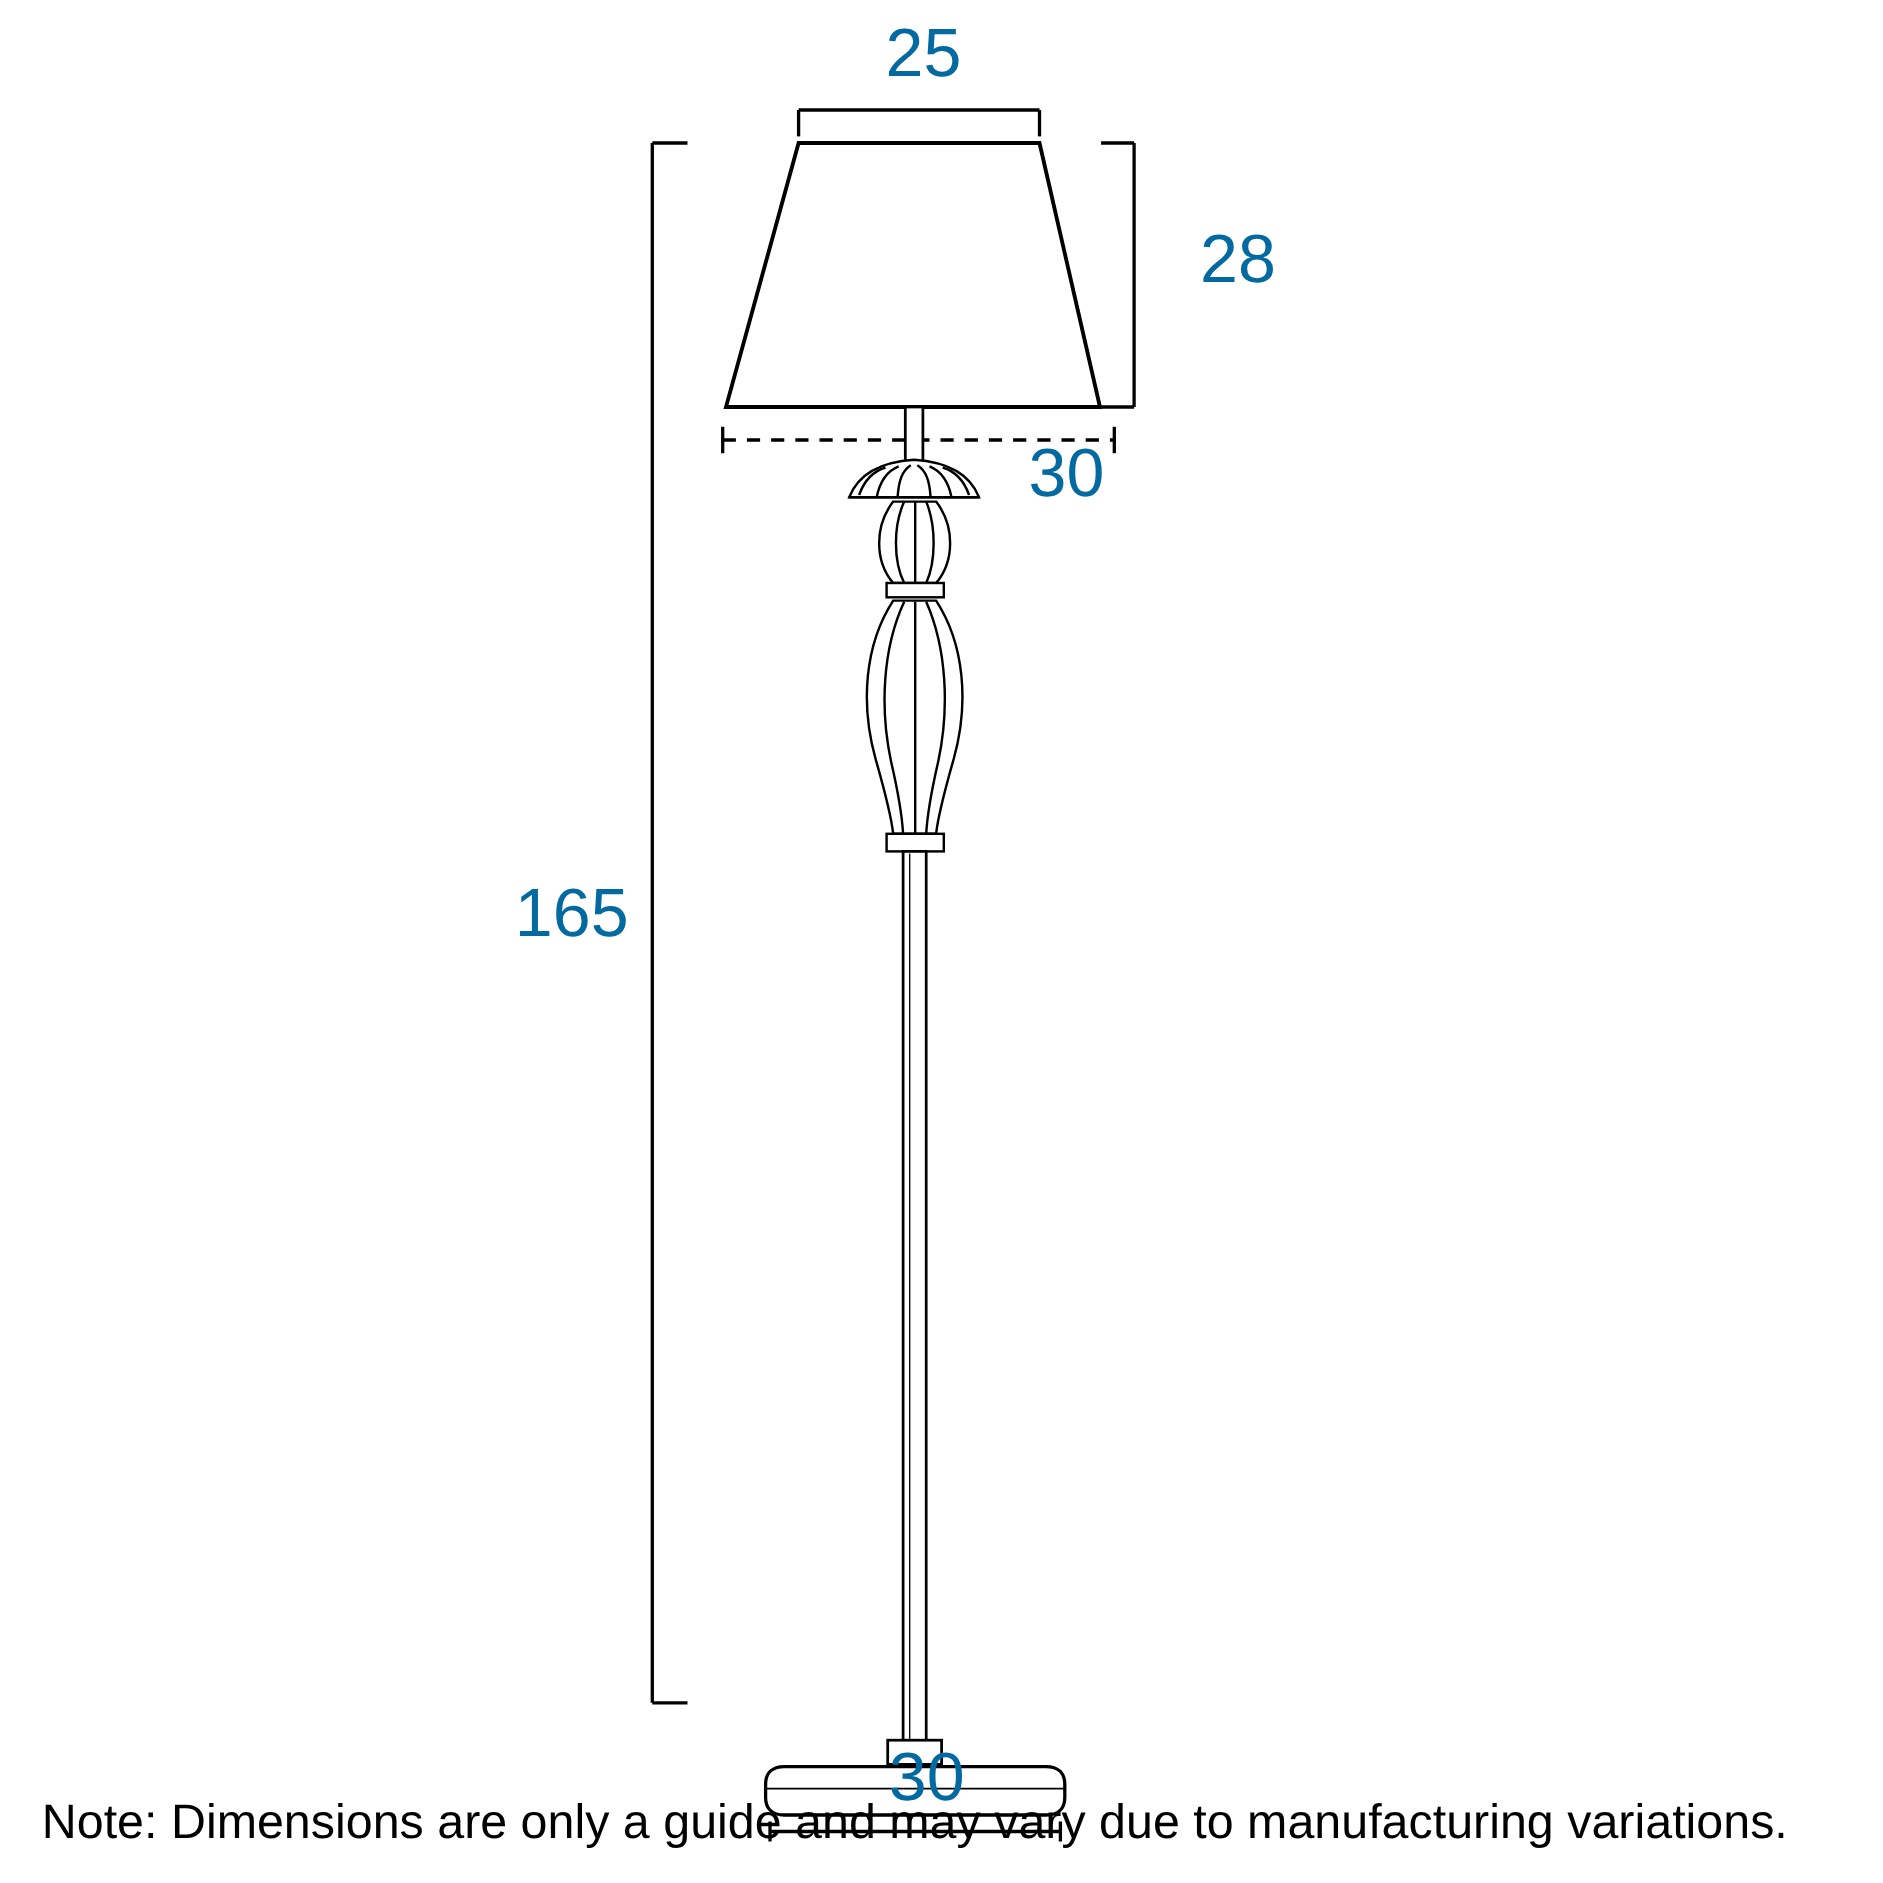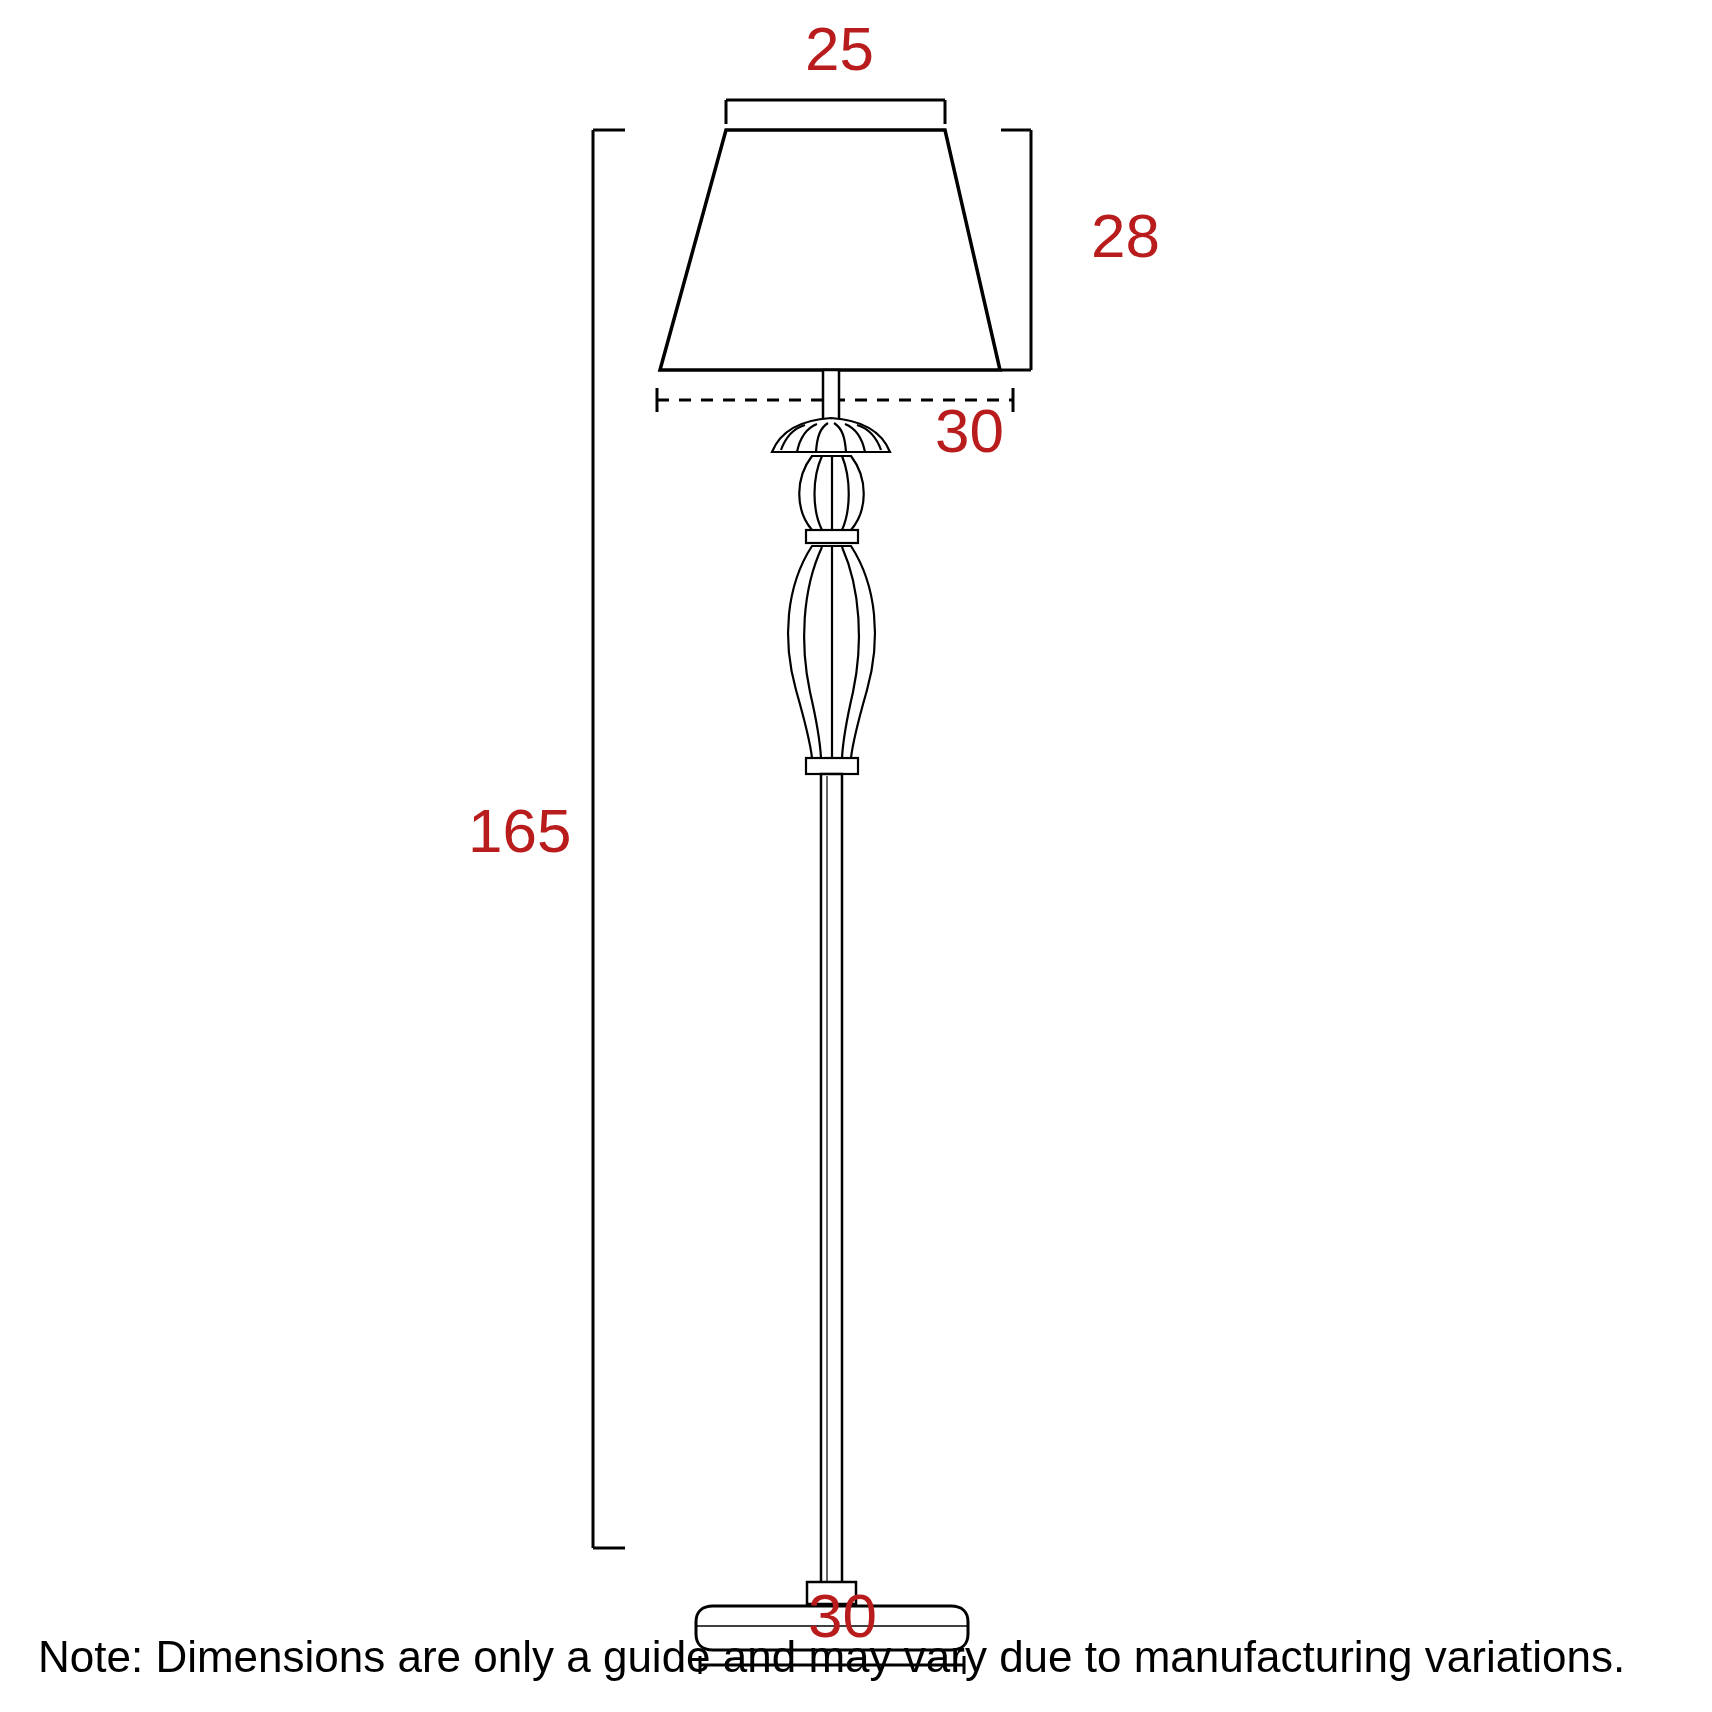--- a/index.html
+++ b/index.html
@@ -25,21 +25,21 @@
     position: absolute;
     left: 0; top: 0;
     width: 1712px;
     height: 1712px;
   }
   .dimlabel {
     position: absolute;
     font-family: "Liberation Sans", sans-serif;
     font-size: 62px;
     line-height: 1;
-    color: #b91c1c;
+    color: #0369a1;
     white-space: nowrap;
   }
   #label-width-top   { left: 805px;  top: 18px; }
   #label-shade-h     { left: 1091px; top: 205px; }
   #label-spread      { left: 935px;  top: 400px; }
   #label-total-h     { left: 468px;  top: 800px; text-align: right; }
   #label-base-w      { left: 808px;  top: 1585px; text-align: center; }
   #note {
     position: absolute;
     left: 38px;

